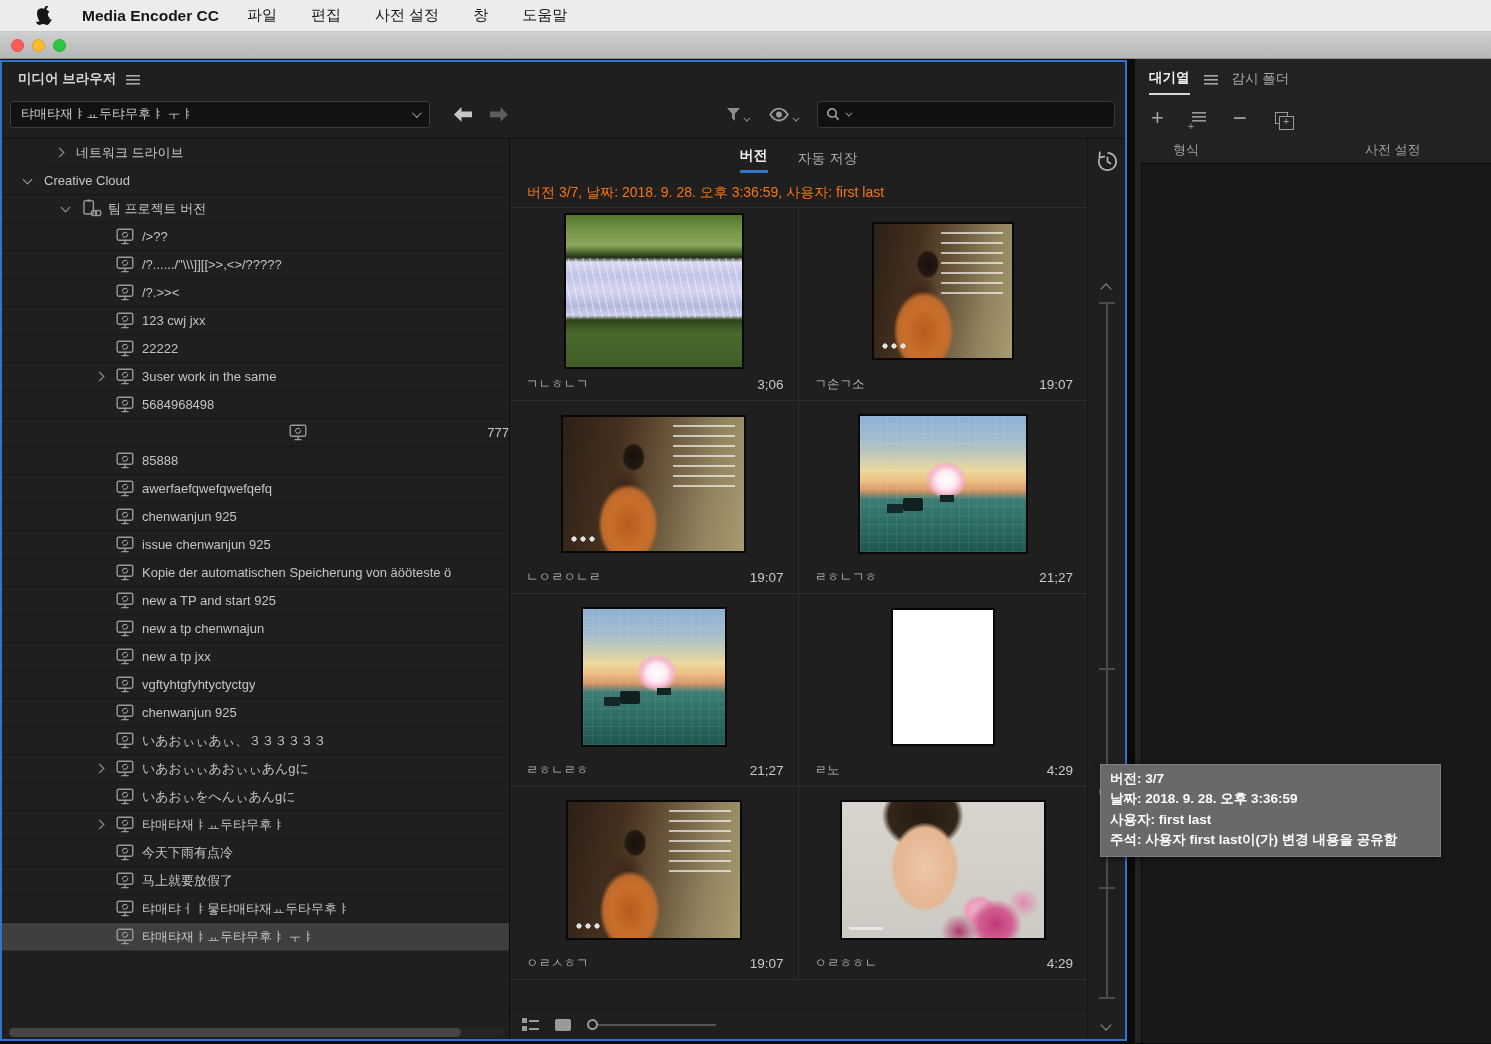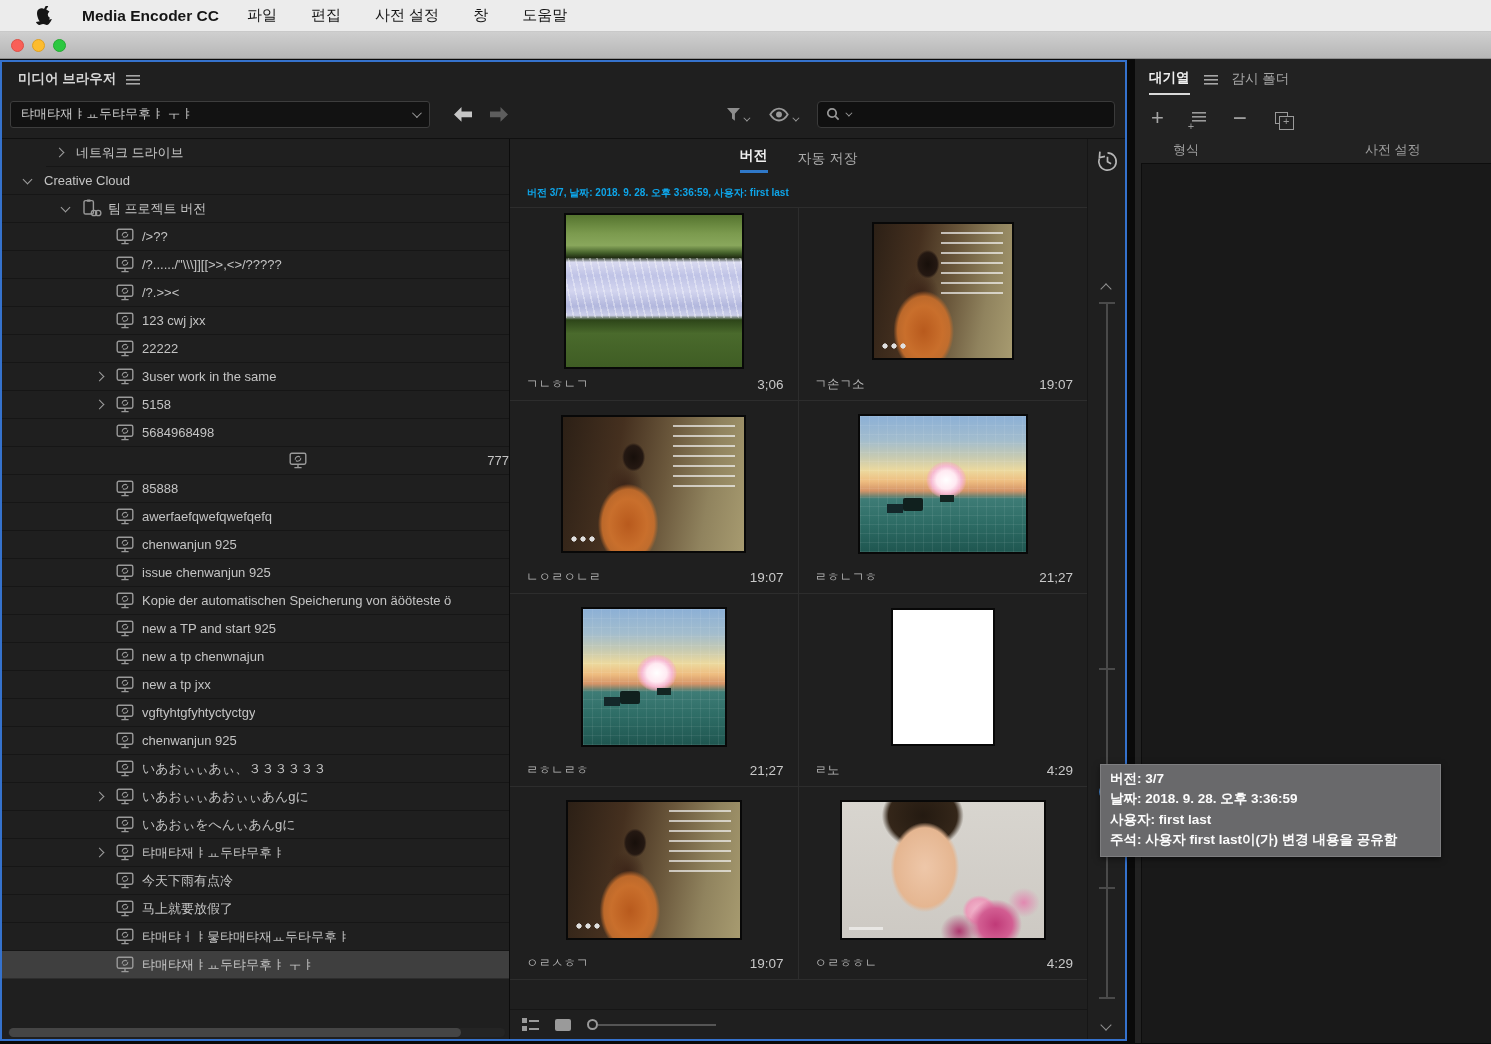--- a/index.html
+++ b/index.html
@@ -60,21 +60,21 @@
   .tlabel { margin-left:4px; overflow:hidden; text-overflow:clip; }
   .hscroll { height:14px; margin-top:2px; position:relative; }
   .hscroll .track { position:absolute; left:6px; right:4px; top:3px; height:9px; background:#242424; border-radius:5px; }
   .hscroll .thumbbar { position:absolute; left:7px; top:3px; width:452px; height:9px; background:#454545; border-radius:5px; }
 
   
   .versions { flex:1; display:flex; flex-direction:column; min-width:0; }
   .vtabs { height:40px; display:flex; align-items:flex-end; justify-content:center; gap:30px; padding-bottom:6px; }
   .vtab { font-size:14px; color:#a9a9a9; padding-bottom:5px; }
   .vtab.active { color:#efefef; font-weight:bold; border-bottom:3px solid #2f78c8; }
-  .vinfo { height:28px; font-size:10px; color:#0ea5e9; padding-left:17px; display:flex; align-items:center;font-weight:bold; }
+  .vinfo { height:28px; font-size:14px; color:#f97316; padding-left:17px; display:flex; align-items:center; }
   .vgrid { flex:1; display:grid; grid-template-columns:1fr 1fr; grid-auto-rows:193px; border-top:1px solid #2d2d2d; }
   .cell { border-right:1px solid #2d2d2d; border-bottom:1px solid #2d2d2d; position:relative;
     display:flex; flex-direction:column; }
   .cell:nth-child(2n) { border-right:none; }
   .thumb-area { flex:1; display:flex; align-items:center; justify-content:center; }
   .thumb { position:relative; border:2px solid #080808; overflow:hidden; }
   .labelrow { height:26px; display:flex; align-items:center; padding:0 14px 6px 16px;
     font-size:12.5px; color:#b9b9b9; }
   .labelrow .dur { margin-left:auto; font-size:13.5px; color:#c9c9c9; }
 
@@ -343,33 +343,20 @@
               <span class="ticon">
                 <svg width="20" height="17" viewBox="0 0 20 17">
                   <rect x="2.2" y="1.2" width="15.6" height="11" rx="1.6" fill="none" stroke="#9a9a9a" stroke-width="1.4"></rect>
                   <path d="M10 12.8v2.1M6.4 15.6h7.2" stroke="#9a9a9a" stroke-width="1.4" fill="none"></path>
                   <path d="M7.2 7.7a3 3 0 0 1 4.9-2.6M12.8 5.9a3 3 0 0 1-4.9 2.6" stroke="#9a9a9a" stroke-width="1.1" fill="none"></path>
                 </svg>
               </span>
               <span class="tlabel">3user work in the same</span>
             </div>
             <div class="trow" style="padding-left: 84px;">
-              <span class="chevslot">
-                <span class="chev collapsed"></span>
-              </span>
-              <span class="ticon">
-                <svg width="20" height="17" viewBox="0 0 20 17">
-                  <rect x="2.2" y="1.2" width="15.6" height="11" rx="1.6" fill="none" stroke="#9a9a9a" stroke-width="1.4"></rect>
-                  <path d="M10 12.8v2.1M6.4 15.6h7.2" stroke="#9a9a9a" stroke-width="1.4" fill="none"></path>
-                  <path d="M7.2 7.7a3 3 0 0 1 4.9-2.6M12.8 5.9a3 3 0 0 1-4.9 2.6" stroke="#9a9a9a" stroke-width="1.1" fill="none"></path>
-                </svg>
-              </span>
-              <span class="tlabel">5158</span>
-            </div>
-            <div class="trow" style="padding-left: 84px;">
               <span class="chevslot"></span>
               <span class="ticon">
                 <svg width="20" height="17" viewBox="0 0 20 17">
                   <rect x="2.2" y="1.2" width="15.6" height="11" rx="1.6" fill="none" stroke="#9a9a9a" stroke-width="1.4"></rect>
                   <path d="M10 12.8v2.1M6.4 15.6h7.2" stroke="#9a9a9a" stroke-width="1.4" fill="none"></path>
                   <path d="M7.2 7.7a3 3 0 0 1 4.9-2.6M12.8 5.9a3 3 0 0 1-4.9 2.6" stroke="#9a9a9a" stroke-width="1.1" fill="none"></path>
                 </svg>
               </span>
               <span class="tlabel">5684968498</span>
             </div>

